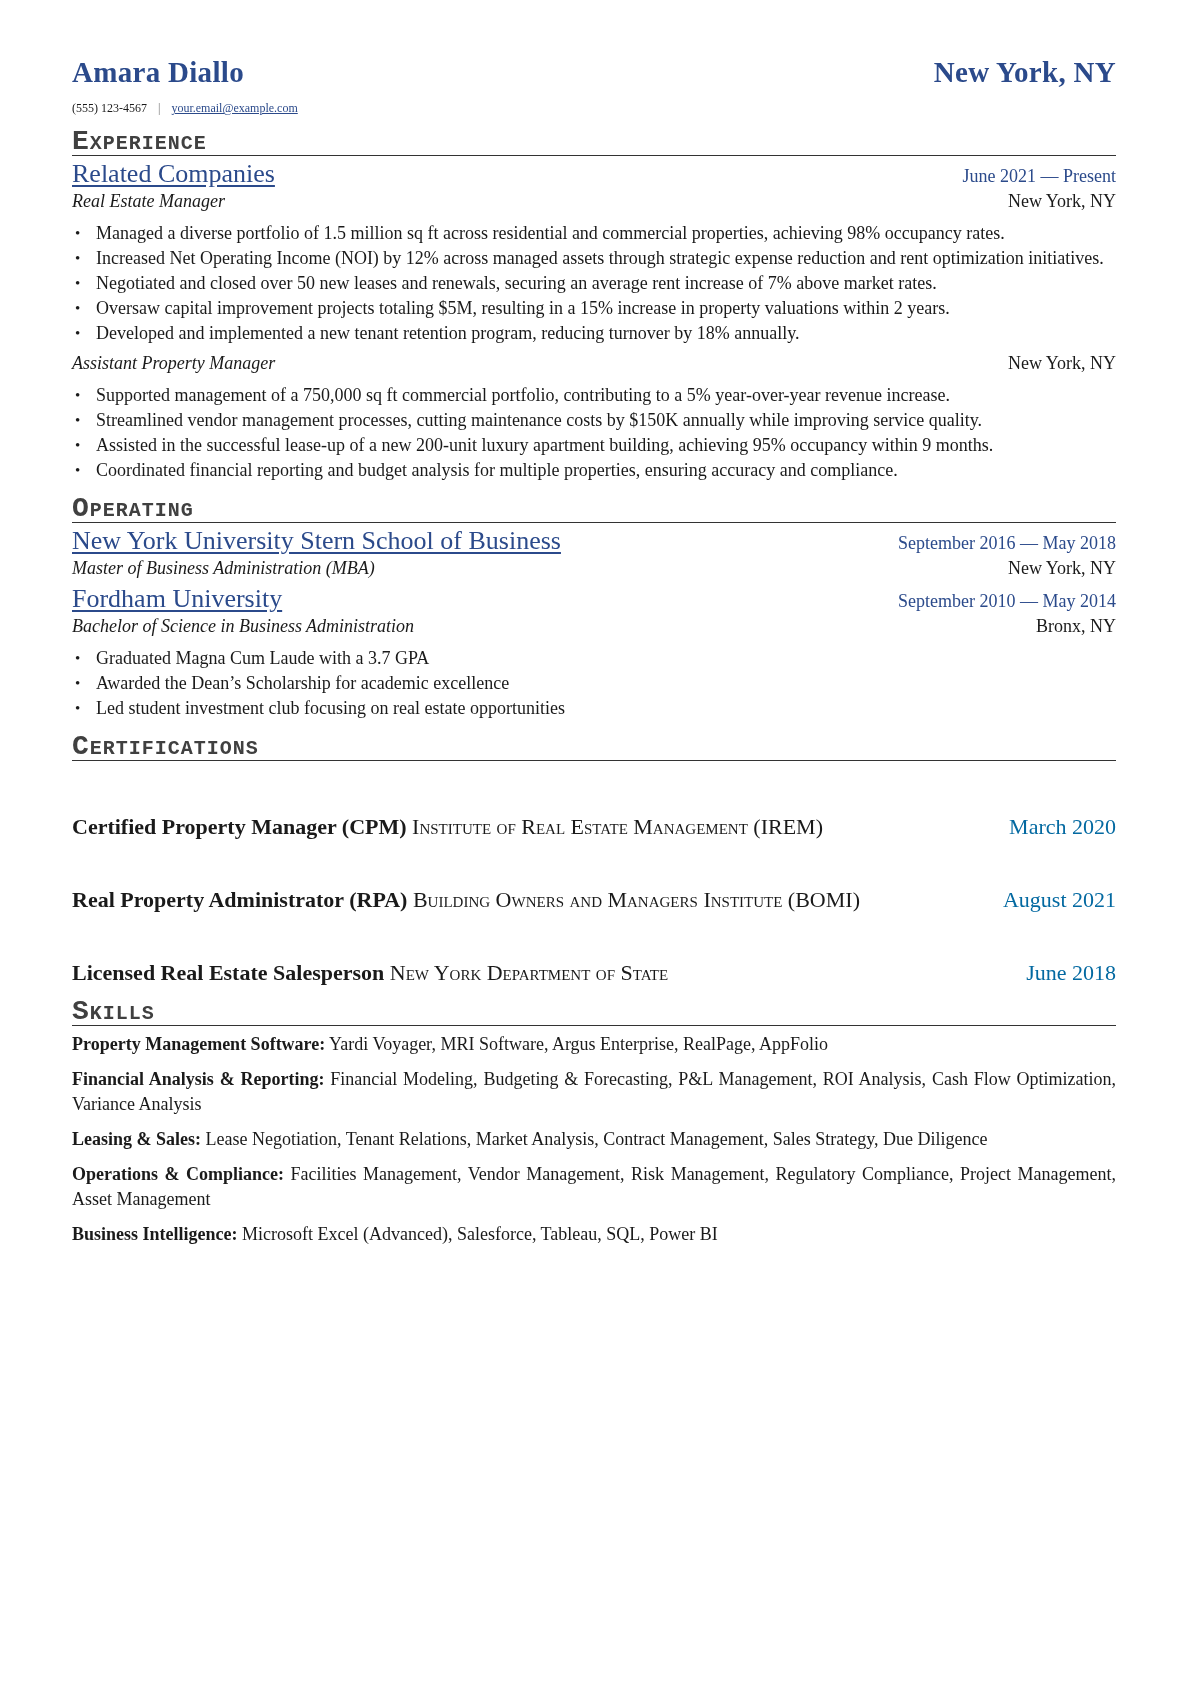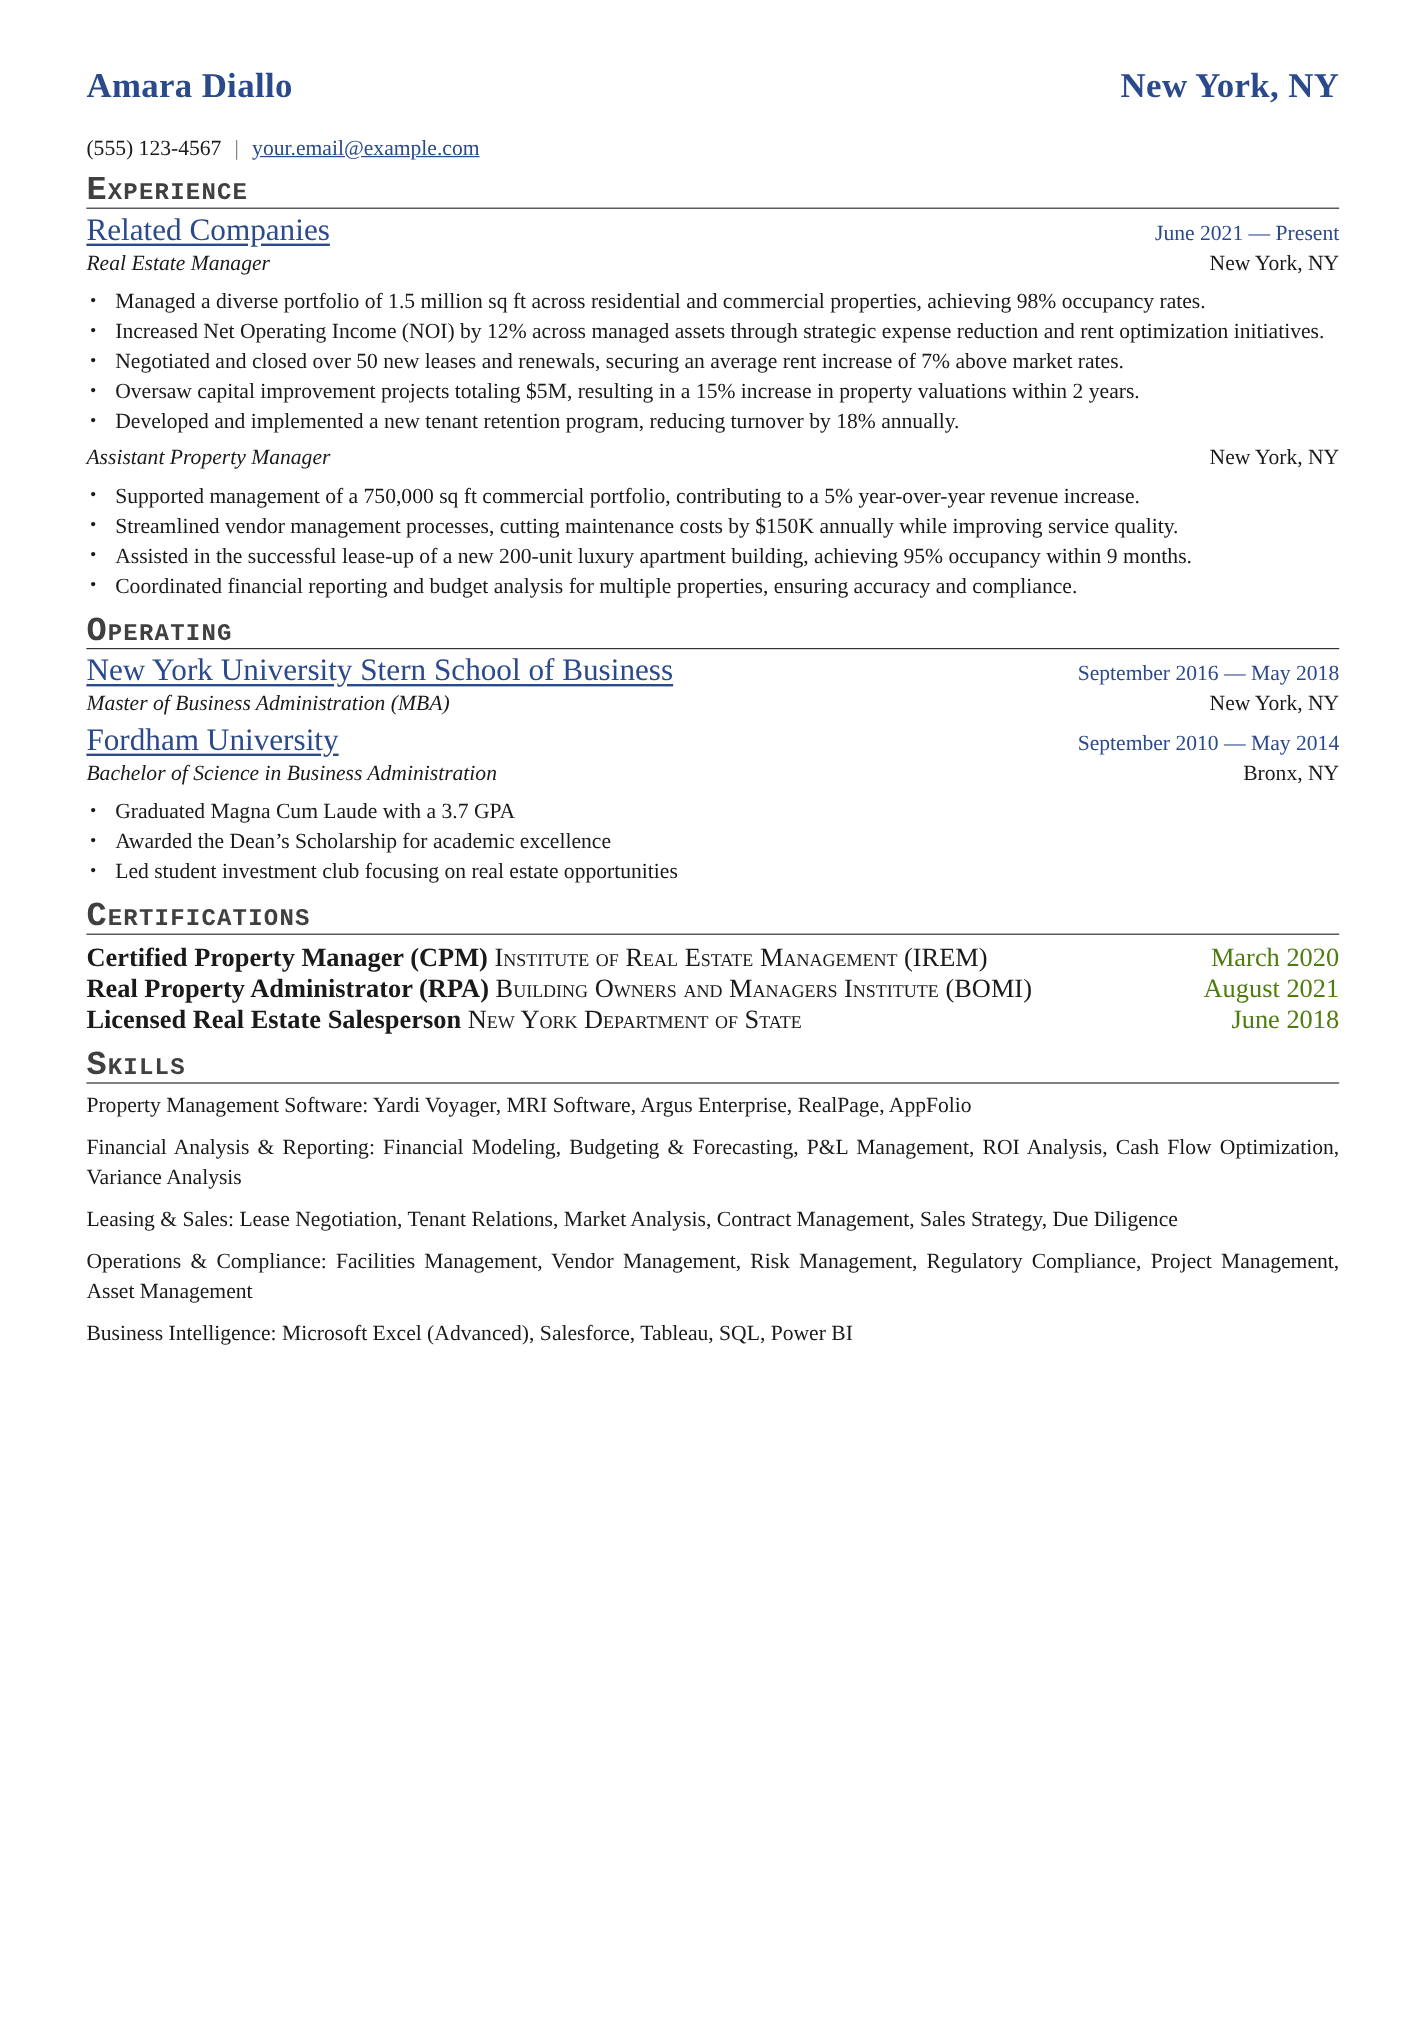--- a/index.html
+++ b/index.html
@@ -6,21 +6,21 @@
   body {
     width: 1190px; height: 1683px; position: relative; overflow: hidden;
     font-family: "DejaVu Serif", "Liberation Serif", serif;
     color: #1a1a1a;
   }
   .page { position: absolute; left: 72px; top: 56px; width: 1044px; }
 
   .header-row { display: flex; justify-content: space-between; align-items: baseline; }
   .name { font-family: "Liberation Serif", serif; font-weight: bold; font-size: 29px; color: #2b4a8b; letter-spacing: 0.3px; }
   .header-loc { font-family: "Liberation Serif", serif; font-weight: bold; font-size: 29px; color: #2b4a8b; letter-spacing: 0.3px; }
-  .contact { font-family: "Liberation Serif", serif; font-size: 18px; margin-top: 24px; color: #1a1a1a; }
+  .contact { font-family: "Liberation Serif", serif; font-size: 12px; margin-top: 12px; color: #1a1a1a; }
   .contact .sep { color: #777; margin: 0 11px; }
   .contact a { color: #2b4a8b; text-decoration: underline; }
 
   .section { margin-top: 14px; }
   .section-title {
     font-family: Liberation Mono, monospace; font-weight: bold; font-size: 28px; color: #404040;
     font-variant: small-caps; letter-spacing: 1px;
     border-bottom: 1.5px solid #333; padding-bottom: 1px; line-height: 24px;
   }
 
@@ -36,26 +36,26 @@
     position: relative; font-family: "Liberation Serif", serif; font-size: 18px; line-height: 25px;
     text-align: justify;
   }
   ul.bullets li::before {
     content: "\2022"; position: absolute; left: -21px; top: 0; font-size: 15px;
   }
 
   .cert-row { display: flex; justify-content: space-between; align-items: baseline; font-family: "Liberation Serif", serif; font-size: 22px; line-height: 26px; }
   .cert-name { font-weight: bold; }
   .cert-issuer { font-variant: small-caps; }
-  .cert-date { color: #4d7c0f; }
+  .cert-date { color: #0369a1; margin-top: 47px; }
   .certs { margin-top: 6px; }
 
   .skills { margin-top: 6px; }
   .skill { font-family: "Liberation Serif", serif; font-size: 18px; line-height: 25px; margin-bottom: 10px; text-align: justify; }
-  .skill-label { font-weight: normal; }
+  .skill-label { font-weight: bold; }
 </style>
 </head>
 <body>
 
 <div class="page">
 
   <div class="header-row">
     <span class="name">Amara Diallo</span>
     <span class="header-loc">New York, NY</span>
   </div>

